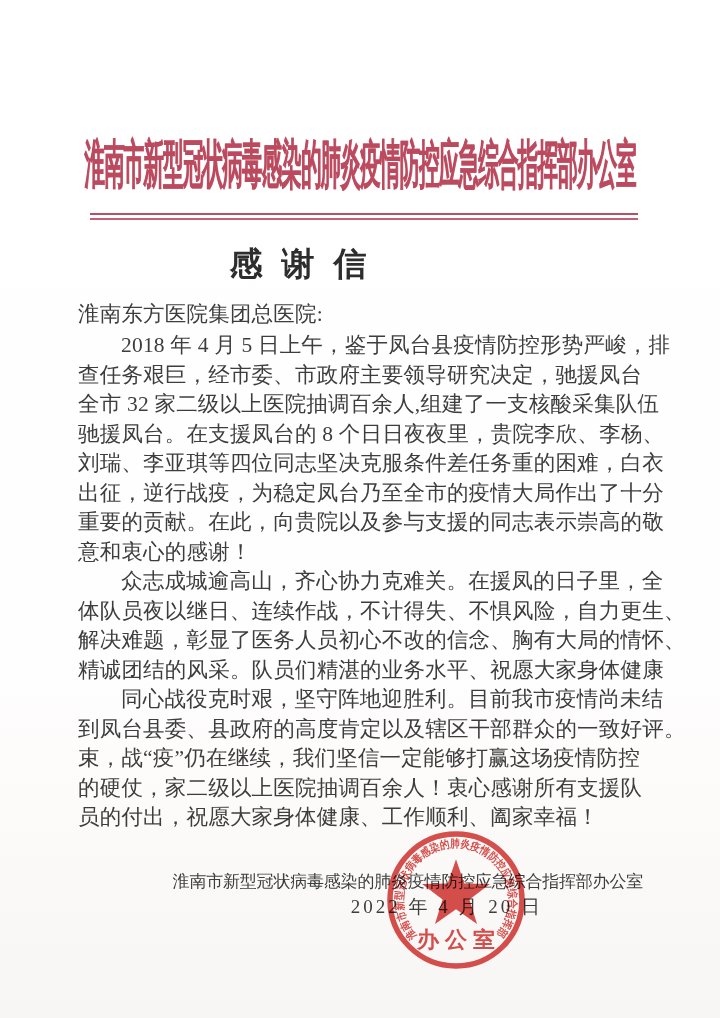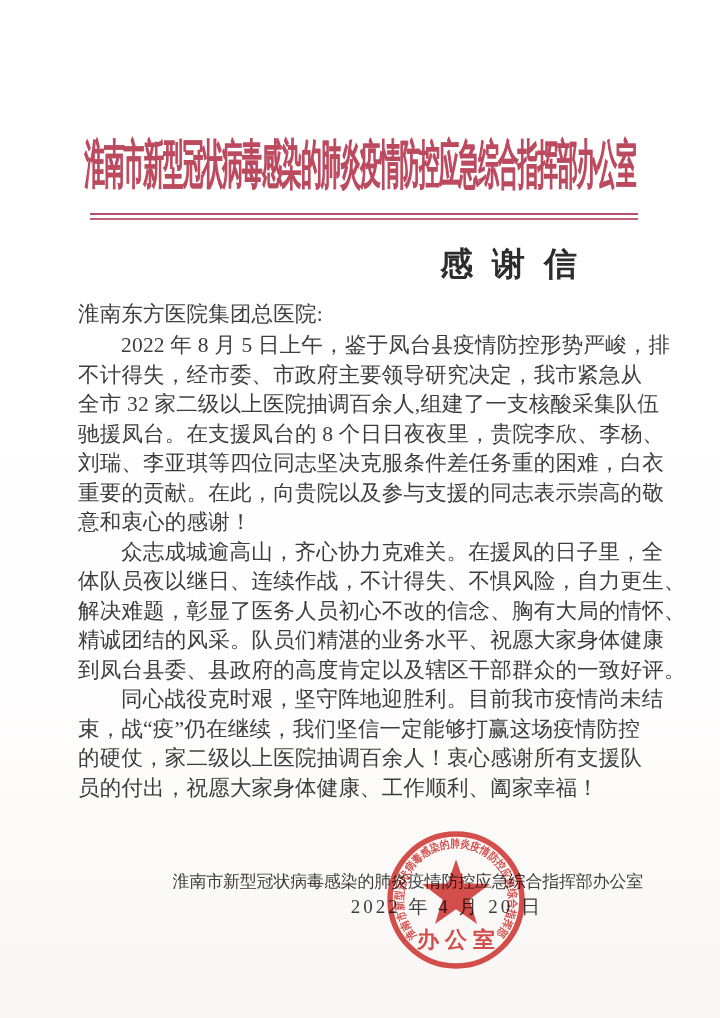--- a/index.html
+++ b/index.html
@@ -17,21 +17,21 @@
   .header-title .stretch{
     display:inline-block;font-size:20.5px;font-weight:bold;letter-spacing:-0.8px;
     transform:scaleY(2.55);transform-origin:50% 0;
     text-shadow:0.5px 0 0 #c96d7f;
   }
   .double-rule{
     position:absolute;top:213px;left:90px;width:548px;height:3px;
     border-top:2.5px solid #b5506a;border-bottom:2px solid #c06177;
   }
   .letter-title{
-    position:absolute;top:242px;left:0;width:596px;text-align:right;
+    position:absolute;top:242px;left:0;width:596px;text-align:center;
     font-size:33px;font-weight:bold;color:#2d2d2d;
     letter-spacing:19px;padding-left:19px;box-sizing:border-box;
   }
   .salutation{
     position:absolute;top:299px;left:78px;
     font-size:21.5px;color:#3d3d3d;letter-spacing:0.2px;
   }
   .body-text{position:absolute;top:331px;left:78px;width:575px;}
   .line{
     height:29.5px;line-height:29.5px;font-size:21.5px;color:#3d3d3d;
@@ -63,33 +63,34 @@
     <span class="stretch">淮南市新型冠状病毒感染的肺炎疫情防控应急综合指挥部办公室</span>
   </div>
 
   <div class="double-rule"></div>
 
   <div class="letter-title">感谢信</div>
 
   <div class="salutation">淮南东方医院集团总医院:</div>
 
   <div class="body-text">
-      <div class="line indent">2022 年 8 月 5 日上午，鉴于凤台县疫情防控形势严峻，排</div>
-      <div class="line">不计得失，经市委、市政府主要领导研究决定，我市紧急从</div>
+      <div class="line indent">2018 年 4 月 5 日上午，鉴于凤台县疫情防控形势严峻，排</div>
+      <div class="line">查任务艰巨，经市委、市政府主要领导研究决定，驰援凤台</div>
       <div class="line">全市 32 家二级以上医院抽调百余人,组建了一支核酸采集队伍</div>
       <div class="line">驰援凤台。在支援凤台的 8 个日日夜夜里，贵院李欣、李杨、</div>
       <div class="line">刘瑞、李亚琪等四位同志坚决克服条件差任务重的困难，白衣</div>
+      <div class="line">出征，逆行战疫，为稳定凤台乃至全市的疫情大局作出了十分</div>
       <div class="line">重要的贡献。在此，向贵院以及参与支援的同志表示崇高的敬</div>
       <div class="line">意和衷心的感谢！</div>
       <div class="line indent">众志成城逾高山，齐心协力克难关。在援凤的日子里，全</div>
       <div class="line">体队员夜以继日、连续作战，不计得失、不惧风险，自力更生、</div>
       <div class="line">解决难题，彰显了医务人员初心不改的信念、胸有大局的情怀、</div>
       <div class="line">精诚团结的风采。队员们精湛的业务水平、祝愿大家身体健康</div>
+      <div class="line indent">同心战役克时艰，坚守阵地迎胜利。目前我市疫情尚未结</div>
       <div class="line">到凤台县委、县政府的高度肯定以及辖区干部群众的一致好评。</div>
-      <div class="line indent">同心战役克时艰，坚守阵地迎胜利。目前我市疫情尚未结</div>
       <div class="line">束，战“疫”仍在继续，我们坚信一定能够打赢这场疫情防控</div>
       <div class="line">的硬仗，家二级以上医院抽调百余人！衷心感谢所有支援队</div>
       <div class="line">员的付出，祝愿大家身体健康、工作顺利、阖家幸福！</div>
     </div>
 
   <div class="signature-line">淮南市新型冠状病毒感染的肺炎疫情防控应急综合指挥部办公室</div>
 
   <div class="date-line">2022 年 4 月 20 日</div>
 
   <div class="stamp">

